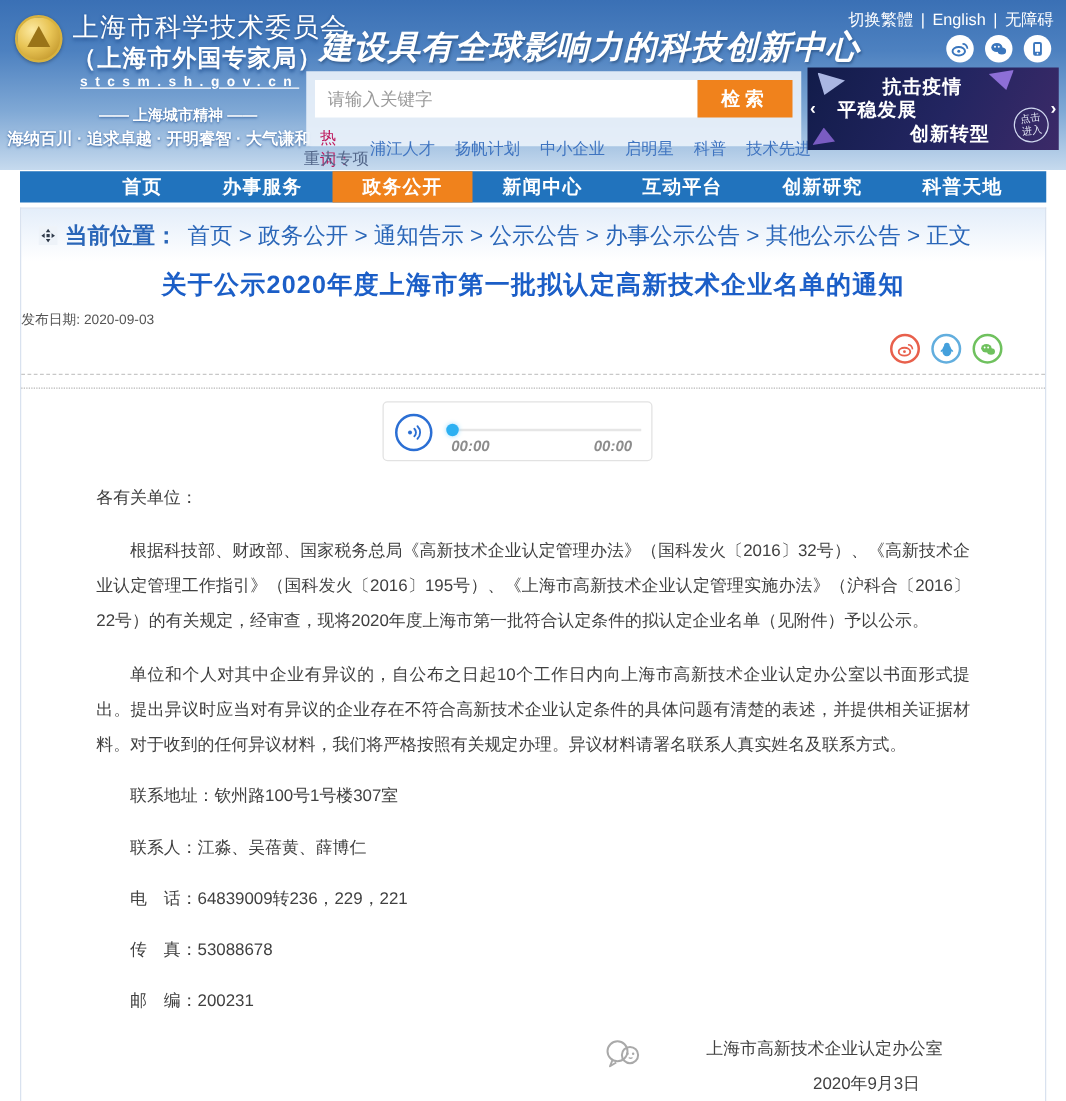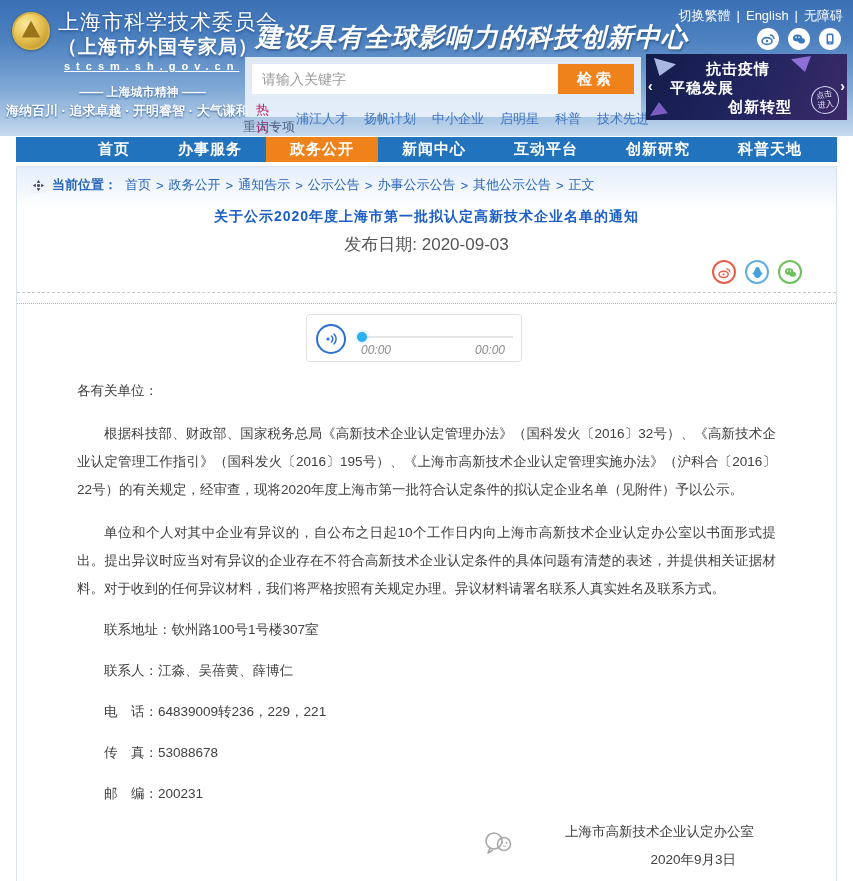--- a/index.html
+++ b/index.html
@@ -70,47 +70,47 @@
   
   .navbar { position:absolute; left:16px; top:137px; width:821px; height:25px; background:#2173bd;
     display:flex; align-items:stretch; padding-left:58px; }
   .nav-item { color:#fff; font-size:15px; font-weight:bold; padding:0 24px; display:flex; align-items:center;
     cursor:pointer; letter-spacing:1px; }
   .nav-item.active { background:#f0821c; }
 
   
   .content { position:absolute; left:16px; top:166px; width:821px; height:715px; border:1px solid #d9e2ef;
     border-bottom:none; background:linear-gradient(180deg,#e4eefa 0%,#ffffff 42px,#ffffff 100%); }
-  .crumb { display:flex; align-items:center; margin:9px 0 0 14px; font-size:13px; color:#2a66b8; }
+  .crumb { display:flex; align-items:center; margin:9px 0 0 14px; font-size:18px; color:#2a66b8; }
   .crumb .ic { width:15px; height:15px; margin-right:6px; background:#eef3f9; display:flex; align-items:center; justify-content:center; }
   .crumb .lbl { font-weight:bold; margin-right:8px; }
   .crumb a { color:#2a66b8; text-decoration:none; cursor:pointer; }
   .crumb .sep { margin:0 5px; color:#2a66b8; }
 
-  .art-title { margin-top:14px; text-align:center; font-size:14px; font-weight:bold; color:#1b5ec7; letter-spacing:1px; }
-  .art-date { margin-top:7px; text-align:center; font-size:17px; color:#555; }
+  .art-title { margin-top:14px; text-align:center; font-size:20px; font-weight:bold; color:#1b5ec7; letter-spacing:1px; }
+  .art-date { margin-top:7px; font-size:11px; color:#555; }
 
   .share-row { display:flex; justify-content:flex-end; gap:9px; padding-right:34px; margin-top:4px; height:26px; }
   .share-ic { width:24px; height:24px; border-radius:50%; background:#fff; display:flex; align-items:center;
     justify-content:center; cursor:pointer; }
   .share-ic.weibo { border:2px solid #e8604c; }
   .share-ic.qq { border:2px solid #62aede; }
   .share-ic.wechat { border:2px solid #6fc15e; }
 
   .sep-dashed { border-top:1px dashed #c8c8c8; margin-top:6px; }
   .sep-dotted { border-top:1px dotted #b5b5b5; margin-top:10px; }
 
   .audio-box { width:216px; height:48px; border:1px solid #e2e2e2; border-radius:4px; margin:10px 0 0 289px;
     position:relative; background:#fff; }
   .audio-play { position:absolute; left:9px; top:9px; width:30px; height:30px; border:2px solid #2b6fd4;
     border-radius:50%; display:flex; align-items:center; justify-content:center; cursor:pointer; }
   .audio-track { position:absolute; left:52px; top:21px; width:154px; height:2px; background:#e6e6e6; cursor:pointer; }
   .audio-dot { position:absolute; left:-2px; top:-4px; width:10px; height:10px; border-radius:50%; background:#2cb0f2;
     box-shadow:0 0 4px #9adbff; }
-  .audio-time { position:absolute; top:28px; font-size:12px; font-style:italic; color:#8c8c8c; }
+  .audio-time { position:absolute; top:28px; font-size:12px; font-style:italic; color:#8c8c8c;font-weight:bold; }
   .audio-time.cur { left:54px; }
   .audio-time.dur { left:168px; }
 
   .body-text { padding:0 60px; color:#404040; font-size:13.5px; line-height:28px; }
   .salutation { margin-top:15px; }
   .para { margin-top:15px; text-indent:2em; text-align:justify; }
   .cline { margin-top:13px; text-indent:2em; }
   .sig { margin-top:10px; text-align:right; padding-right:22px; }
   .sig-date { text-align:right; padding-right:40px; }
 

